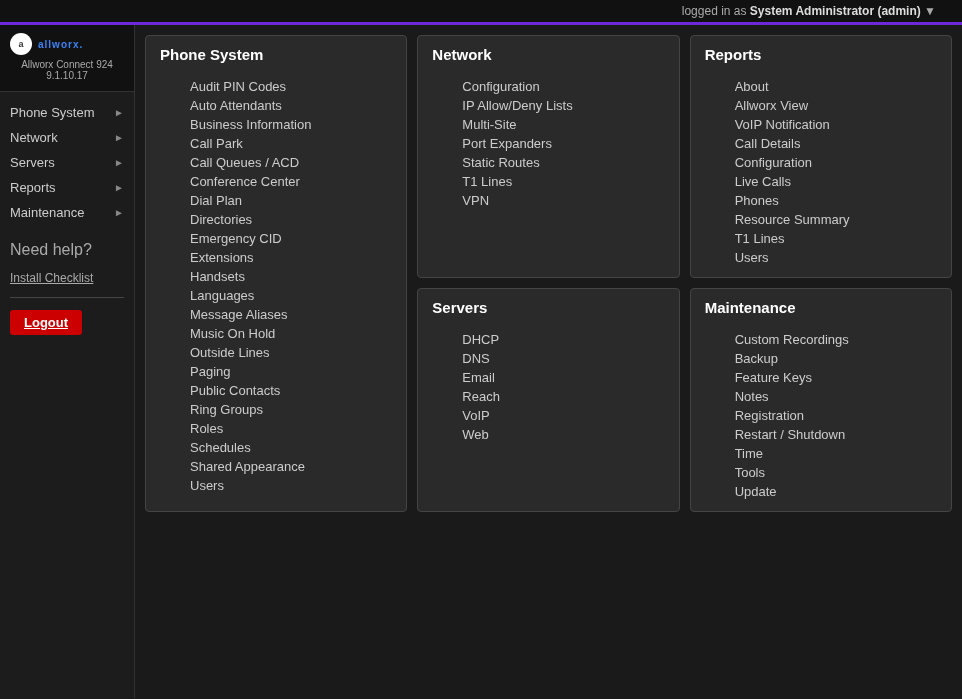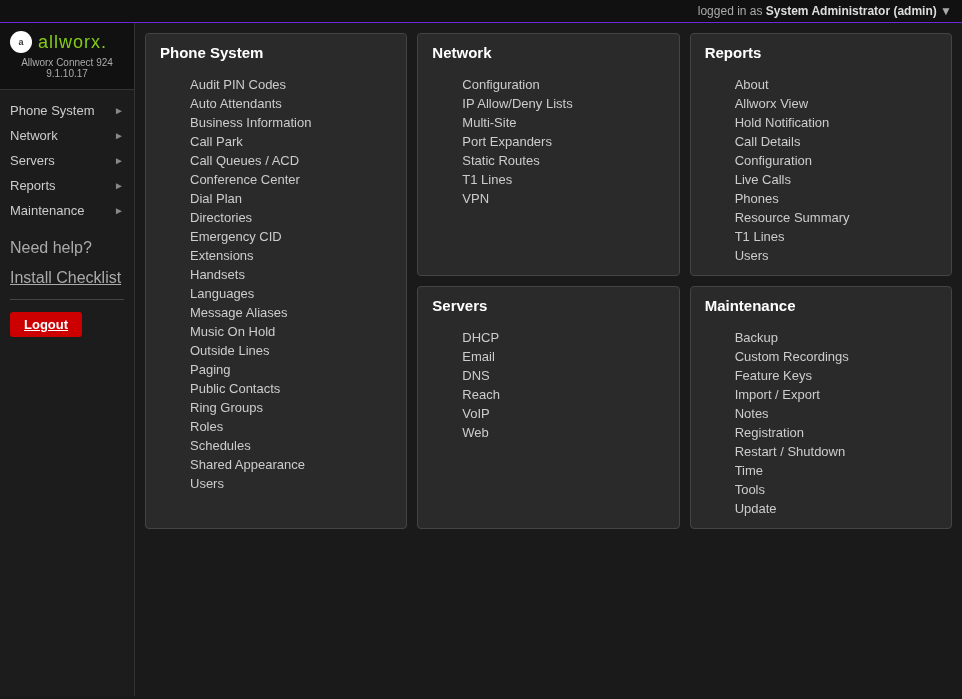--- a/index.html
+++ b/index.html
@@ -10,23 +10,23 @@
       font-size: 13px;
       min-height: 699px;
       width: 962px;
     }
 
     
     #top-bar {
       background: #111;
       color: #aaa;
       text-align: right;
-      padding: 4px 10px;
+      padding: 4px 26px;
       font-size: 12px;
-      border-bottom: 1px solid #6d28d9;
+      border-bottom: 3px solid #6d28d9;
     }
     #top-bar span.label { color: #aaa; }
     #top-bar span.admin { color: #ddd; font-weight: bold; }
 
     
     #layout {
       display: flex;
       height: calc(699px - 26px);
     }
 
@@ -61,23 +61,23 @@
       display: flex;
       align-items: center;
       justify-content: center;
       font-size: 9px;
       font-weight: bold;
       color: #333;
       flex-shrink: 0;
     }
 
     .allworx-text {
-      color: #84cc16;
-      font-size: 18px;
-      font-weight: normal;
+      color: #3b82f6;
+      font-size: 10px;
+      font-weight: bold;
       letter-spacing: 1px;
     }
 
     #version-info {
       color: #aaa;
       font-size: 10px;
       text-align: center;
       padding: 2px 0;
     }
 
@@ -103,21 +103,21 @@
 
     #need-help {
       padding: 8px 10px;
       color: #aaa;
       font-size: 16px;
     }
 
     #install-checklist {
       padding: 4px 10px 8px;
       color: #aaa;
-      font-size: 16px;
+      font-size: 12px;
       cursor: pointer;
       text-decoration: underline;
     }
 
     #sidebar-divider {
       border: none;
       border-top: 1px solid #444;
       margin: 4px 10px;
     }
 
@@ -358,24 +358,24 @@
         </ul>
     </div>
 
     <div class="menu-panel" id="servers-panel">
       <h2>Servers</h2>
       <ul>
       <li>
             <a href="#">DHCP</a>
           </li>
           <li>
+            <a href="#">DNS</a>
+          </li>
+          <li>
             <a href="#">Email</a>
-          </li>
-          <li>
-            <a href="#">DNS</a>
           </li>
           <li>
             <a href="#">Reach</a>
           </li>
           <li>
             <a href="#">VoIP</a>
           </li>
           <li>
             <a href="#">Web</a>
           </li>
@@ -385,21 +385,21 @@
     <div class="menu-panel" id="reports-panel">
       <h2>Reports</h2>
       <ul>
       <li>
             <a href="#">About</a>
           </li>
           <li>
             <a href="#">Allworx View</a>
           </li>
           <li>
-            <a href="#">Hold Notification</a>
+            <a href="#">VoIP Notification</a>
           </li>
           <li>
             <a href="#">Call Details</a>
           </li>
           <li>
             <a href="#">Configuration</a>
           </li>
           <li>
             <a href="#">Live Calls</a>
           </li>
@@ -415,30 +415,27 @@
           <li>
             <a href="#">Users</a>
           </li>
         </ul>
     </div>
 
     <div class="menu-panel" id="maintenance-panel">
       <h2>Maintenance</h2>
       <ul>
       <li>
+            <a href="#">Custom Recordings</a>
+          </li>
+          <li>
             <a href="#">Backup</a>
           </li>
           <li>
-            <a href="#">Custom Recordings</a>
-          </li>
-          <li>
             <a href="#">Feature Keys</a>
-          </li>
-          <li>
-            <a href="#">Import / Export</a>
           </li>
           <li>
             <a href="#">Notes</a>
           </li>
           <li>
             <a href="#">Registration</a>
           </li>
           <li>
             <a href="#">Restart / Shutdown</a>
           </li>

